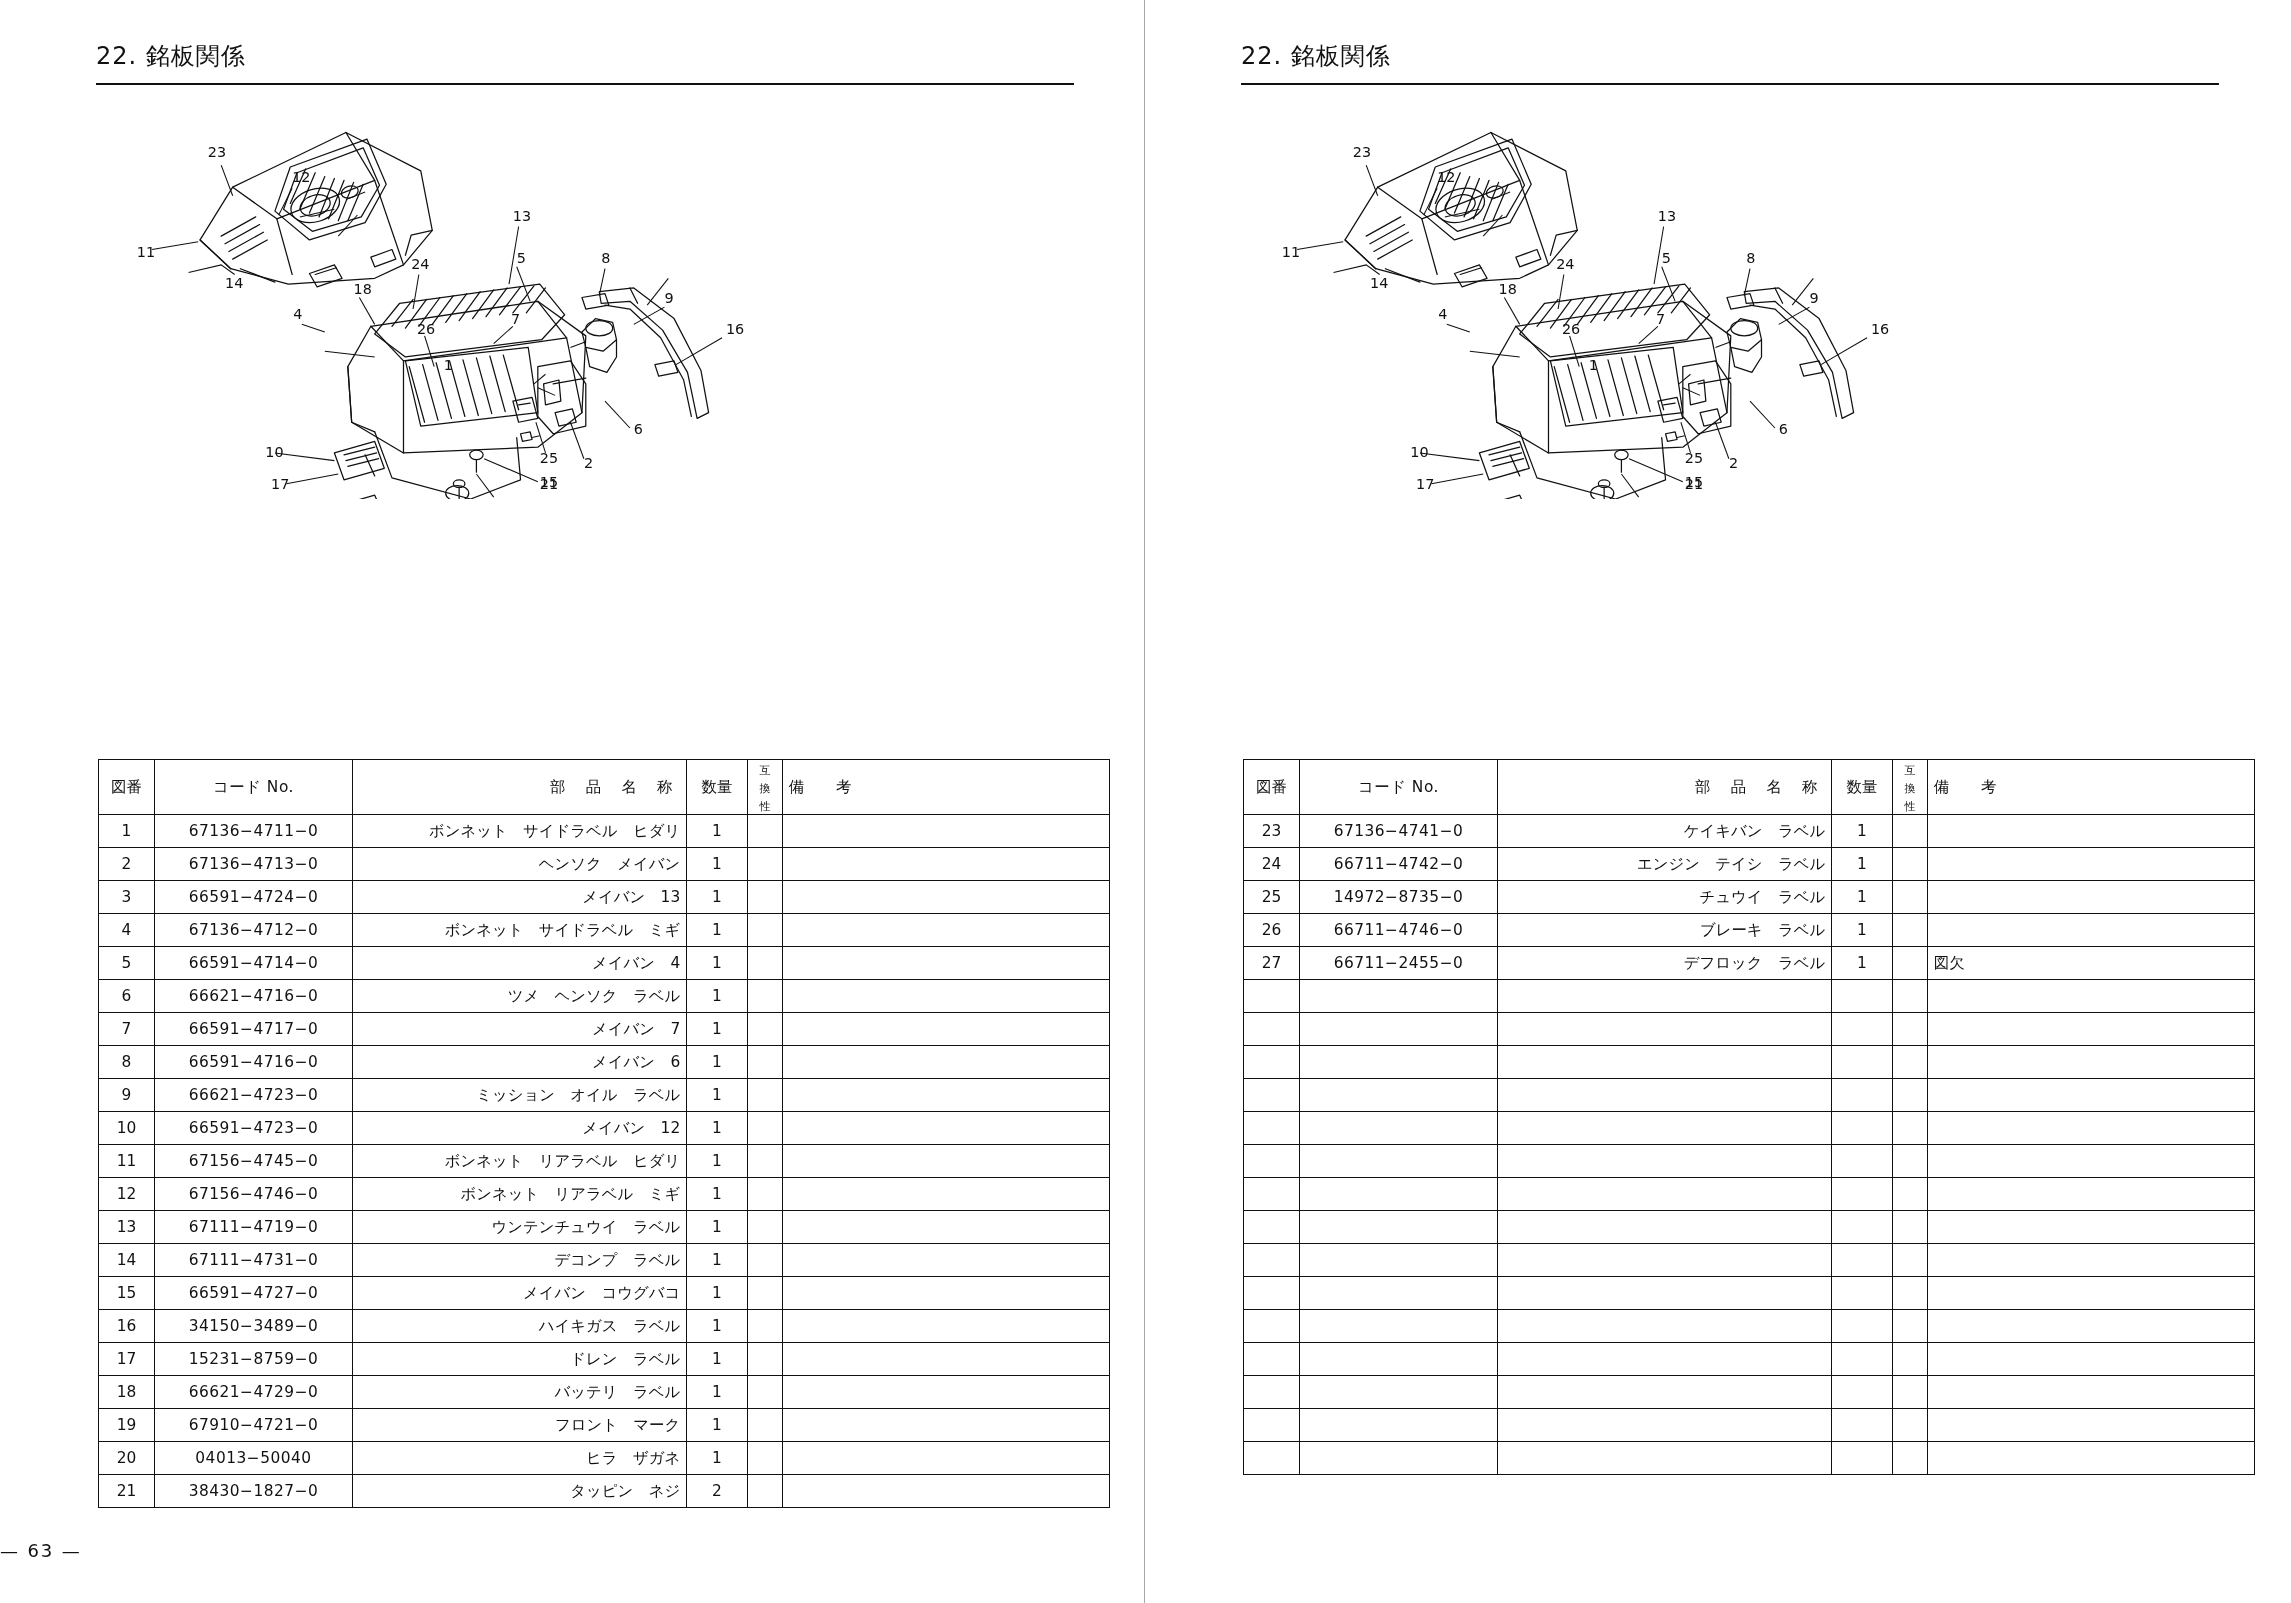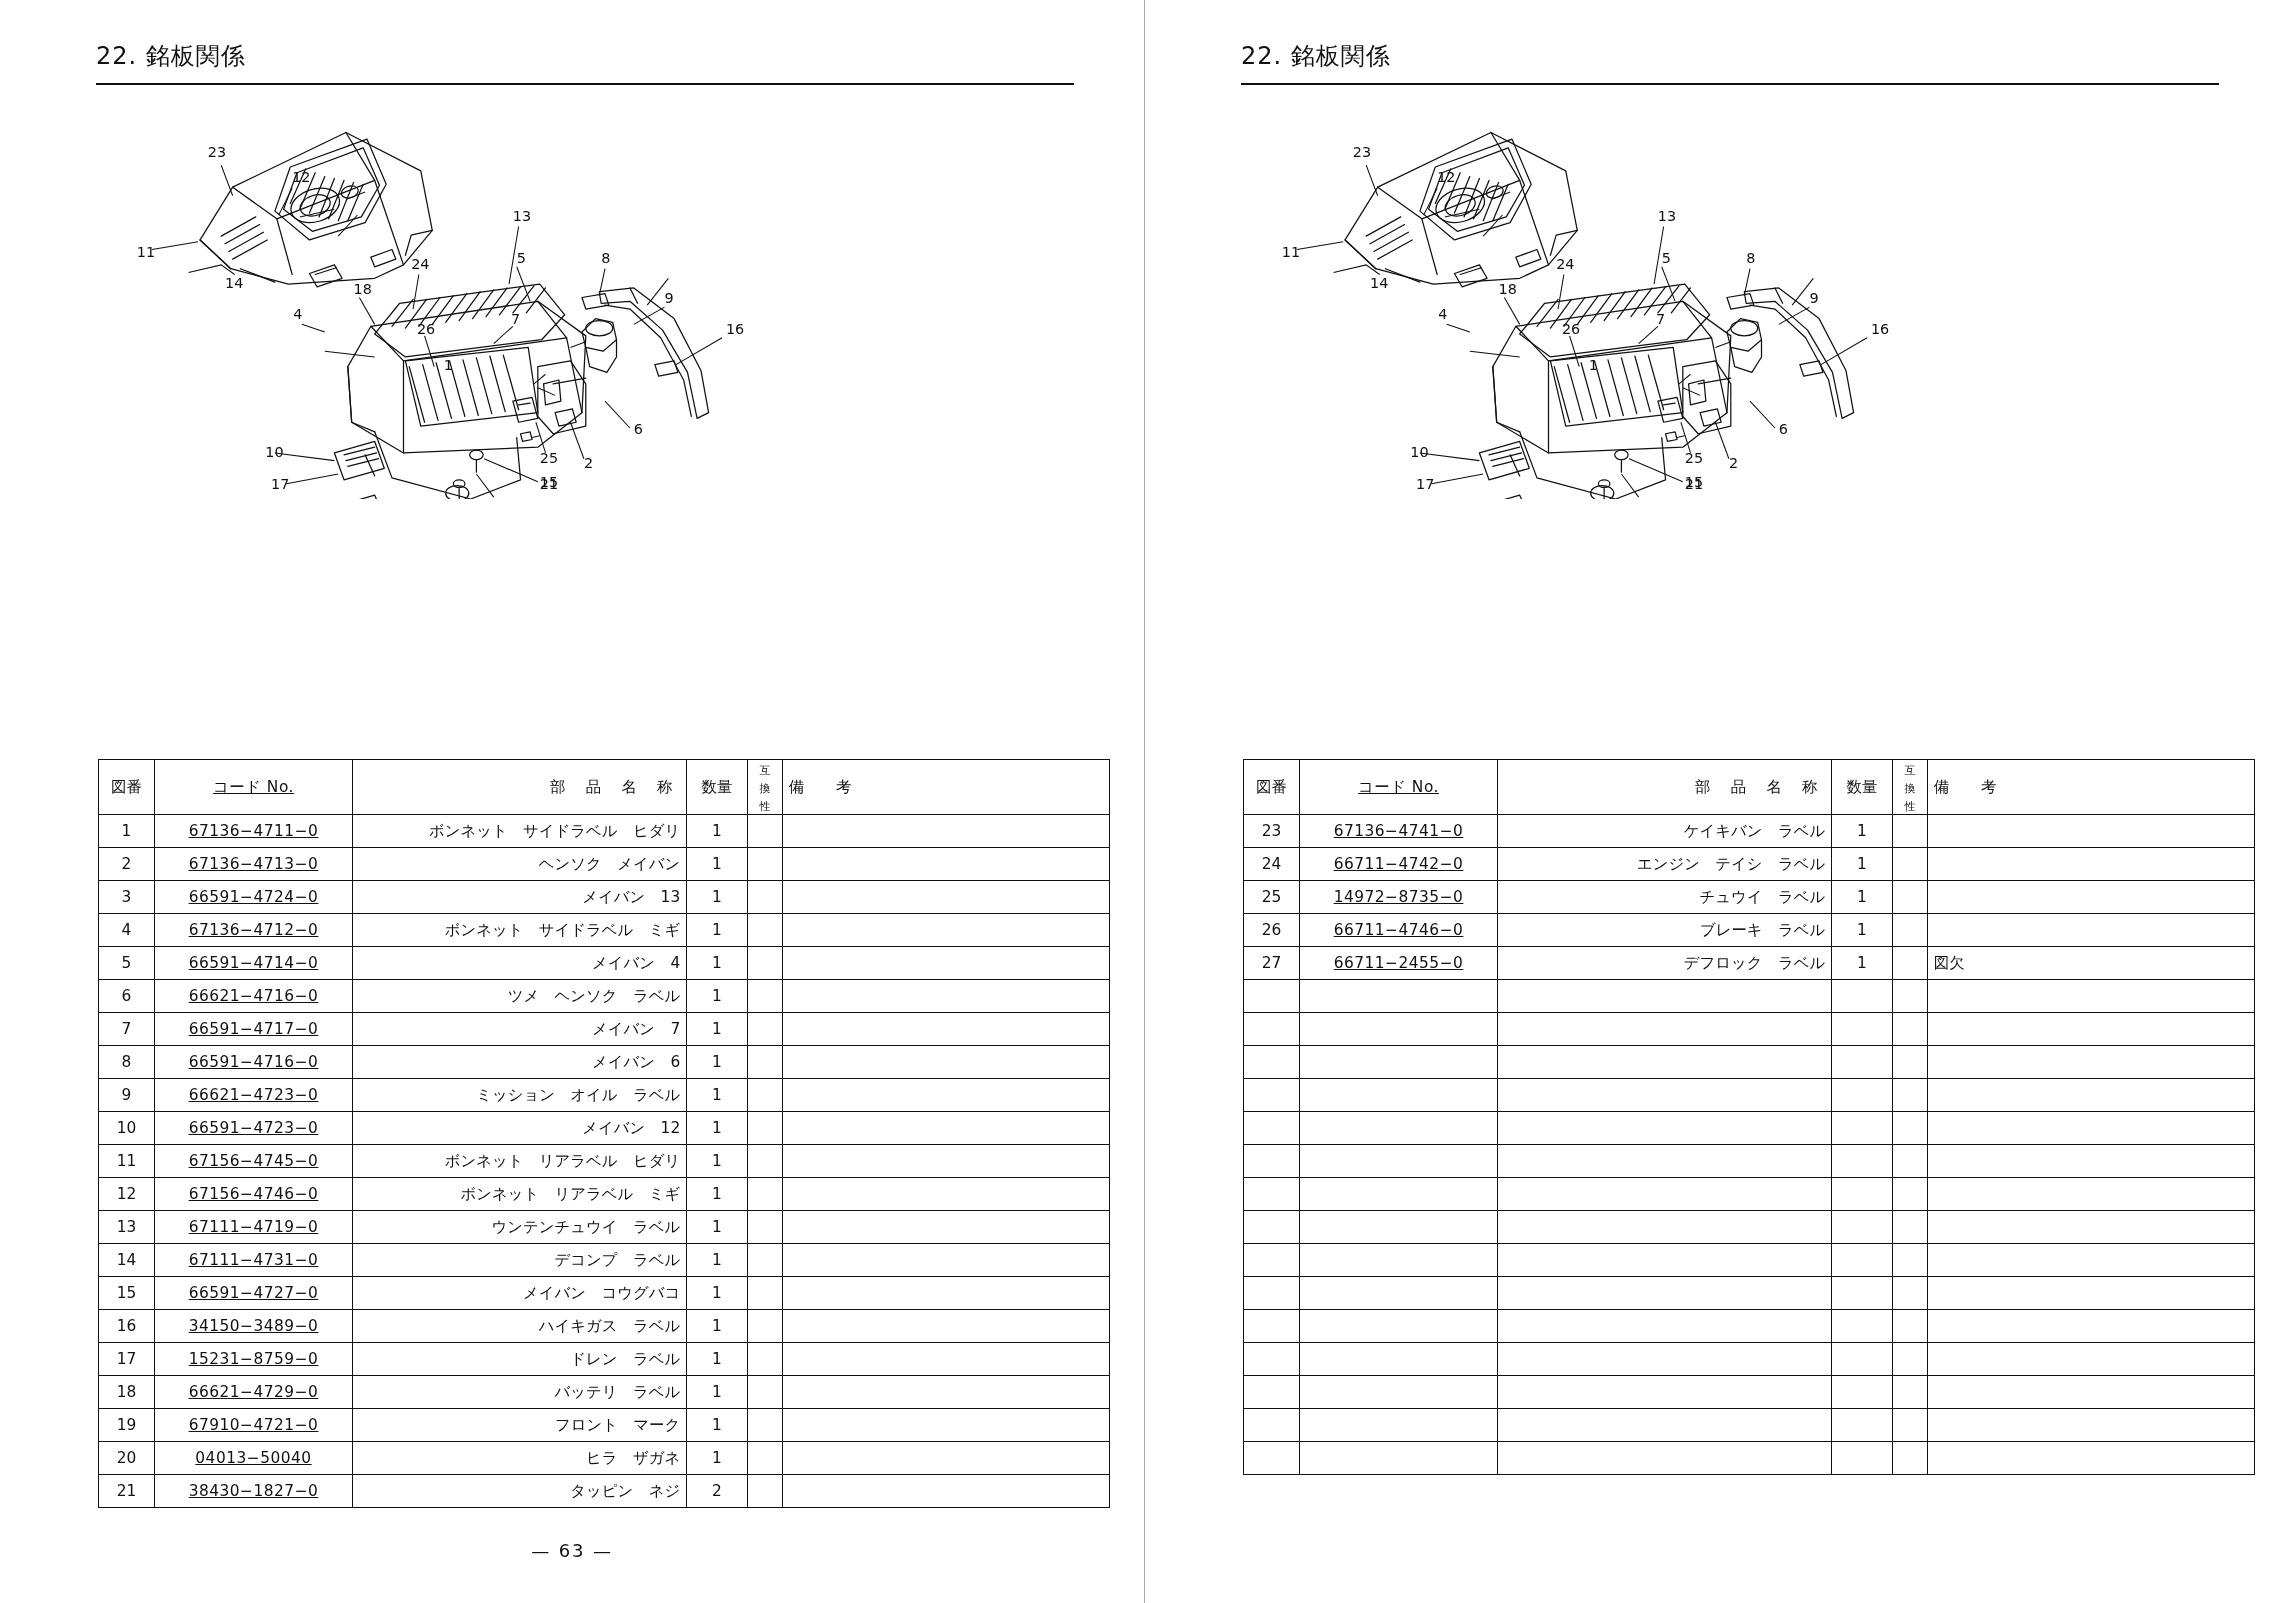--- a/index.html
+++ b/index.html
@@ -81,21 +81,21 @@
     height: 33px;
     font-size: 15.4px;
     font-weight: normal;
     color: #111;
     padding: 0 5.8px;
     box-sizing: border-box;
     overflow: hidden;
     white-space: nowrap;
   }
   .c-no    { width: 56px;  text-align: center; }
-  .c-code  { width: 198px; text-align: center; letter-spacing: 0.5px; text-decoration: underline;}
+  .c-code  { width: 198px; text-align: center; letter-spacing: 0.5px;}
   .c-name  { width: 334px; text-align: right; padding-left: 17.3px; }
   .c-qty   { width: 61px;  text-align: center; }
   .c-comp  { width: 35px;  text-align: center; }
   .c-rem   { width: 327px; text-align: left; padding-left: 25px; }
 
   thead td { height: 52px; text-align: right; font-size: 16.3px; }
   thead .c-name { letter-spacing: 7.7px; padding-left: 0; }
   thead .c-rem  { letter-spacing: 13.4px; padding-left: 0; }
   .vert {
     display: inline-block;
@@ -104,21 +104,21 @@
     letter-spacing: 0;
     writing-mode: horizontal-tb;
   }
 
   
   .folio {
     position: absolute;
     bottom: 42px;
     left: 0;
     width: 100%;
-    text-align: center;
+    text-align: left;
     font-size: 18px;
     color: #111;
     font-family: "DejaVu Sans", sans-serif;
     letter-spacing: 1.9px;
   }
 
   
   .cal { font-family: "DejaVu Sans", sans-serif; font-size: 15px; fill: #111; }
 </style>
 </head>

